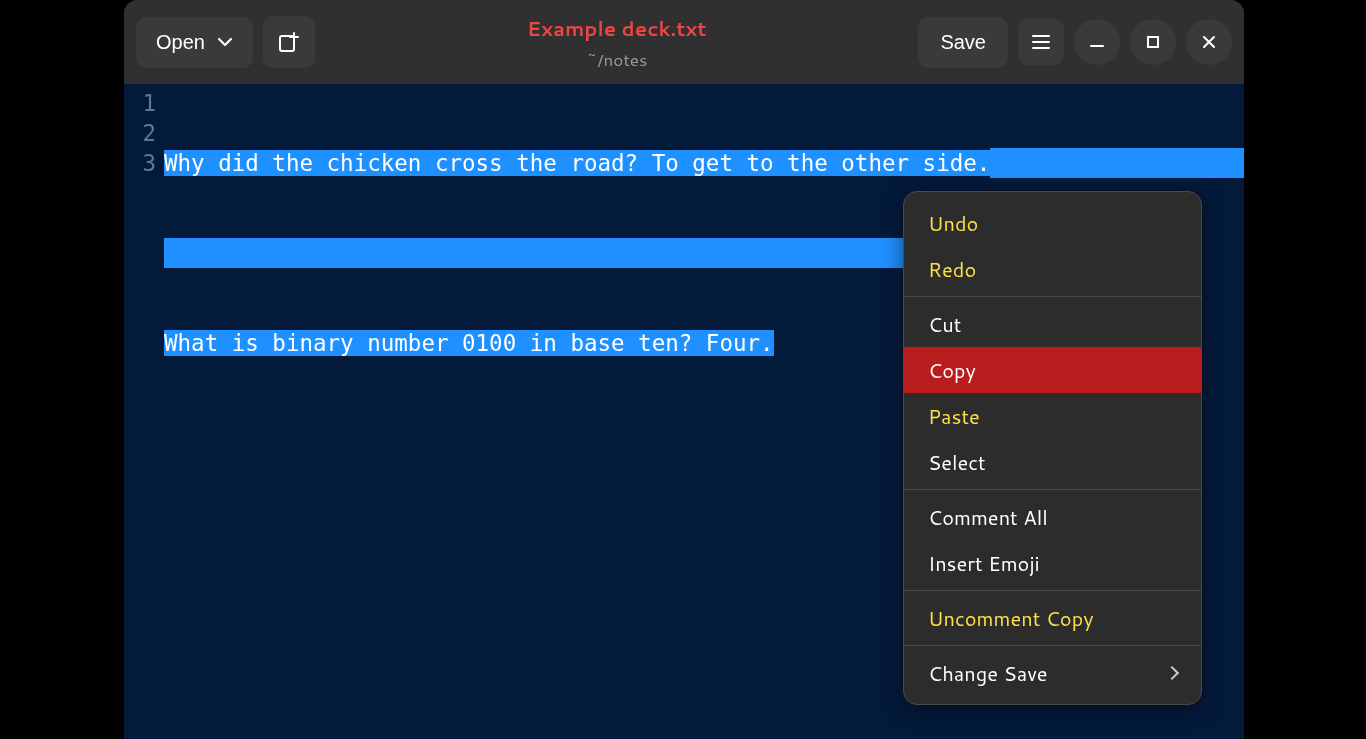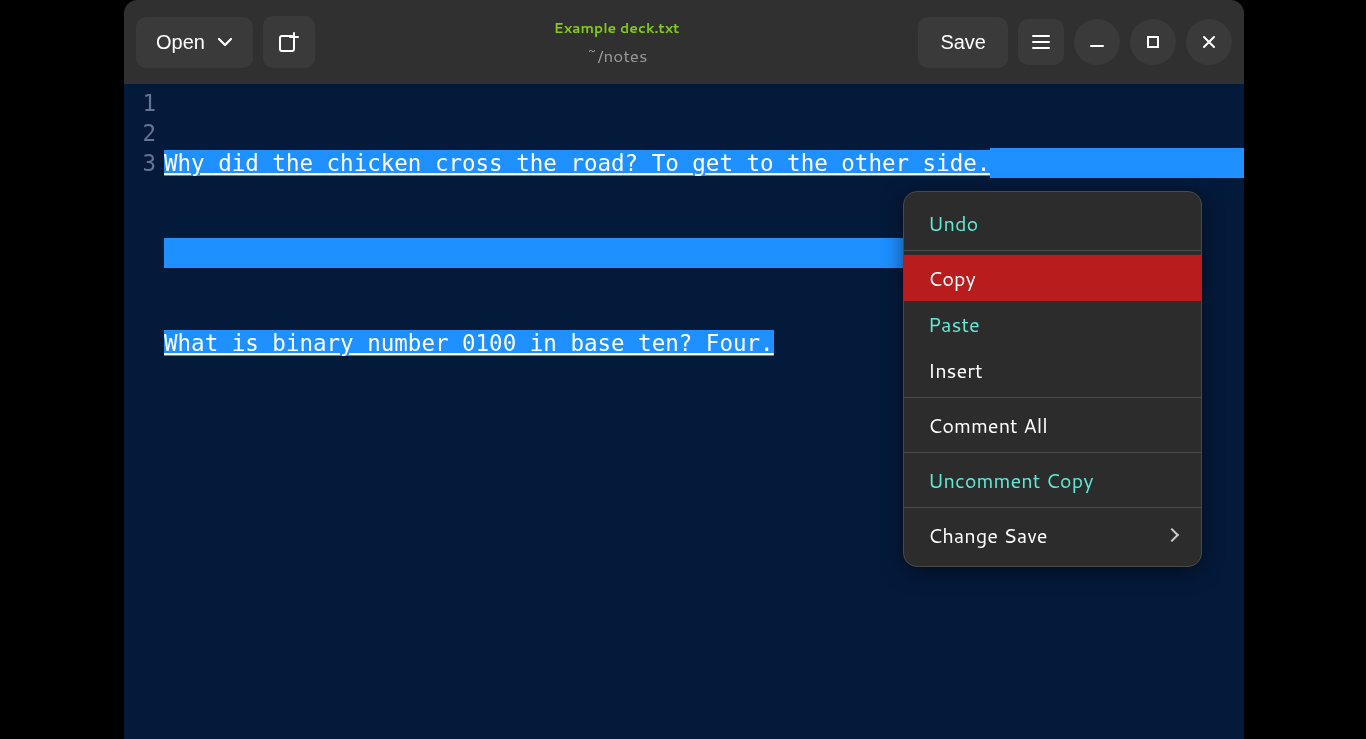--- a/index.html
+++ b/index.html
@@ -59,22 +59,22 @@
   cursor: pointer;
   display: flex;
   align-items: center;
   justify-content: center;
 }
 .header-center {
   flex: 1;
   text-align: center;
 }
 .title {
-  color: #84cc16;
-  font-size: 14px;
+  color: #ef4444;
+  font-size: 20px;
   font-weight: 700;
 }
 .subtitle {
   color: #9a9a9a;
   font-size: 17px;
   margin-top: 5px;
 }
 .header-right {
   display: flex;
   gap: 10px;
@@ -126,21 +126,20 @@
 .text-area {
   position: absolute;
   left: 40px;
   top: 4px;
   white-space: pre;
 }
 .line { height: 30px; }
 .sel {
   background: #1e90ff;
   color: #fff;
-  text-decoration: underline;
 }
 .context-menu {
   position: absolute;
   left: 903px;
   top: 191px;
   width: 299px;
   background: #2c2c2c;
   border: 1px solid #4a4a4a;
   border-radius: 14px;
   padding: 8px 0;
@@ -149,21 +148,21 @@
 }
 .menu-item {
   padding: 9px 24px;
   color: #fff;
   cursor: pointer;
   display: flex;
   align-items: center;
   justify-content: space-between;
 }
 .menu-item.disabled {
-  color: #5eead4;
+  color: #fde047;
   cursor: default;
 }
 .menu-item.highlighted {
   background: #b91c1c;
 }
 .menu-sep {
   border: none;
   border-top: 1px solid #4a4a4a;
   margin: 4px 0;
 }
@@ -232,26 +231,29 @@
     <div class="text-area">
       <div class="line"><span class="sel">Why did the chicken cross the road? To get to the other side.</span><span class="sel" style="display:inline-block;width:1000px;height:30px;vertical-align:top;"></span></div>
       <div class="line"><span class="sel" style="display:inline-block;width:1000px;height:30px;vertical-align:top;"></span></div>
       <div class="line"><span class="sel">What is binary number 0100 in base ten? Four.</span></div>
     </div>
   </div>
 </div>
 
 <div class="context-menu">
   <div class="menu-item disabled">Undo</div>
-  <hr class="menu-sep">
+  <div class="menu-item disabled">Redo</div>
+  <hr class="menu-sep">
+  <div class="menu-item">Cut</div>
   <div class="menu-item highlighted">Copy</div>
   <div class="menu-item disabled">Paste</div>
-  <div class="menu-item">Insert</div>
+  <div class="menu-item">Select</div>
   <hr class="menu-sep">
   <div class="menu-item">Comment All</div>
+  <div class="menu-item">Insert Emoji</div>
   <hr class="menu-sep">
   <div class="menu-item disabled">Uncomment Copy</div>
   <hr class="menu-sep">
   <div class="menu-item">
     <span>Change Save</span>
     <span class="submenu-arrow"></span>
   </div>
 </div>
 
 </body></html>

